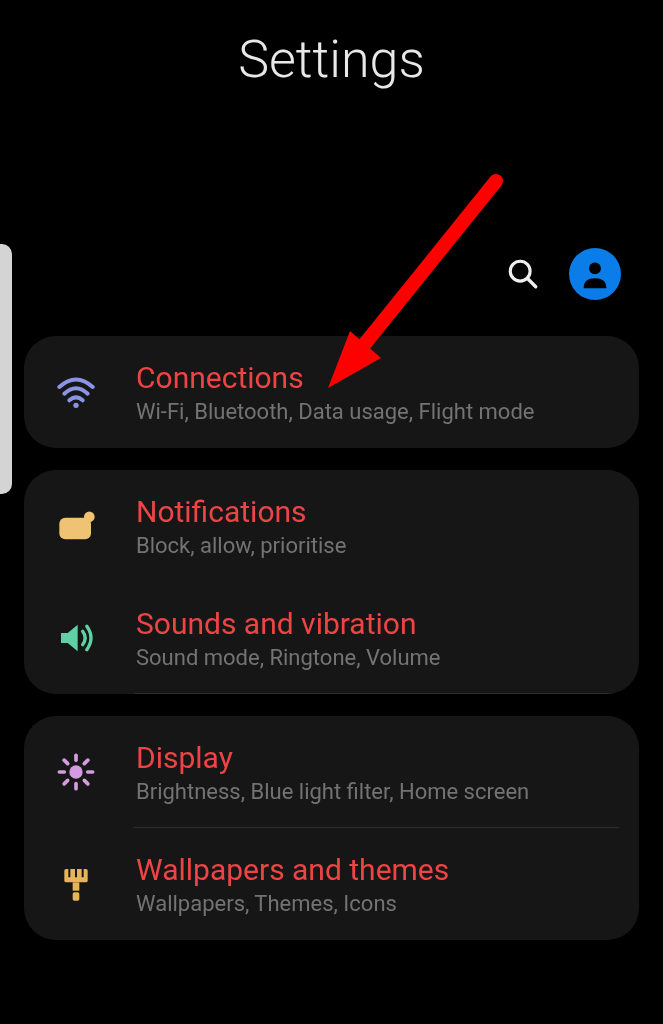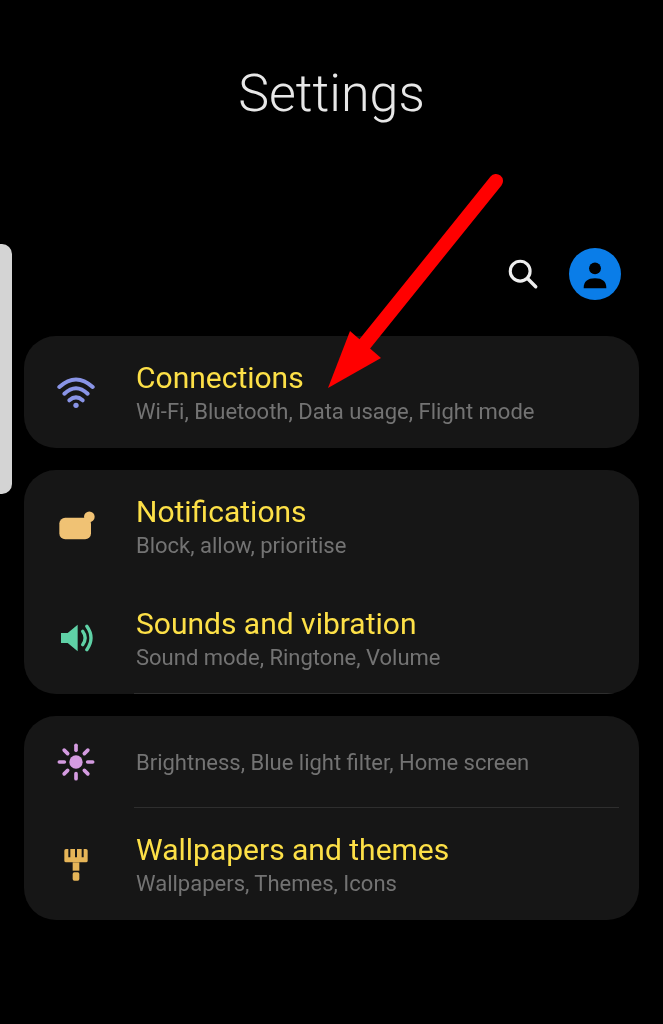--- a/index.html
+++ b/index.html
@@ -13,21 +13,21 @@
       background: #000000;
       font-family: -apple-system, BlinkMacSystemFont, 'Segoe UI', Roboto, sans-serif;
       overflow: hidden;
       position: relative;
     }
     .header-title {
       color: #e8e8e8;
       font-size: 52px;
       font-weight: 300;
       text-align: center;
-      padding-top: 63px;
+      padding-top: 29px;
     }
     .header-actions {
       position: absolute;
       top: 248px;
       right: 42px;
       display: flex;
       align-items: center;
       gap: 28px;
     }
     .search-icon-wrap {
@@ -91,21 +91,21 @@
       margin-right: 38px;
       display: flex;
       align-items: center;
       justify-content: center;
       flex-shrink: 0;
     }
     .item-text {
       flex: 1;
     }
     .item-title {
-      color: #fde047;
+      color: #ef4444;
       font-size: 30px;
       font-weight: 400;
       margin-bottom: 4px;
     }
     .item-subtitle {
       color: #737373;
       font-size: 22px;
       font-weight: 400;
     }
     .arrow-annotation {
@@ -196,20 +196,21 @@
             <line x1="2" y1="12" x2="5" y2="12"></line>
             <line x1="19" y1="12" x2="22" y2="12"></line>
             <line x1="4.9" y1="4.9" x2="7" y2="7"></line>
             <line x1="17" y1="17" x2="19.1" y2="19.1"></line>
             <line x1="4.9" y1="19.1" x2="7" y2="17"></line>
             <line x1="17" y1="7" x2="19.1" y2="4.9"></line>
           </g>
         </svg>
       </div>
       <div class="item-text">
+        <div class="item-title">Display</div>
         <div class="item-subtitle">Brightness, Blue light filter, Home screen</div>
       </div>
     </div>
     <div class="settings-item">
       <div class="item-icon">
         <svg width="40" height="40" viewBox="0 0 24 24">
           <rect x="5" y="3" width="14" height="8" rx="1" fill="#e6b558"></rect>
           <rect x="10" y="11" width="4" height="5" fill="#e6b558"></rect>
           <rect x="10" y="17" width="4" height="5" rx="1" fill="#e6b558"></rect>
           <line x1="8" y1="3" x2="8" y2="8" stroke="#161616" stroke-width="1.2"></line>

